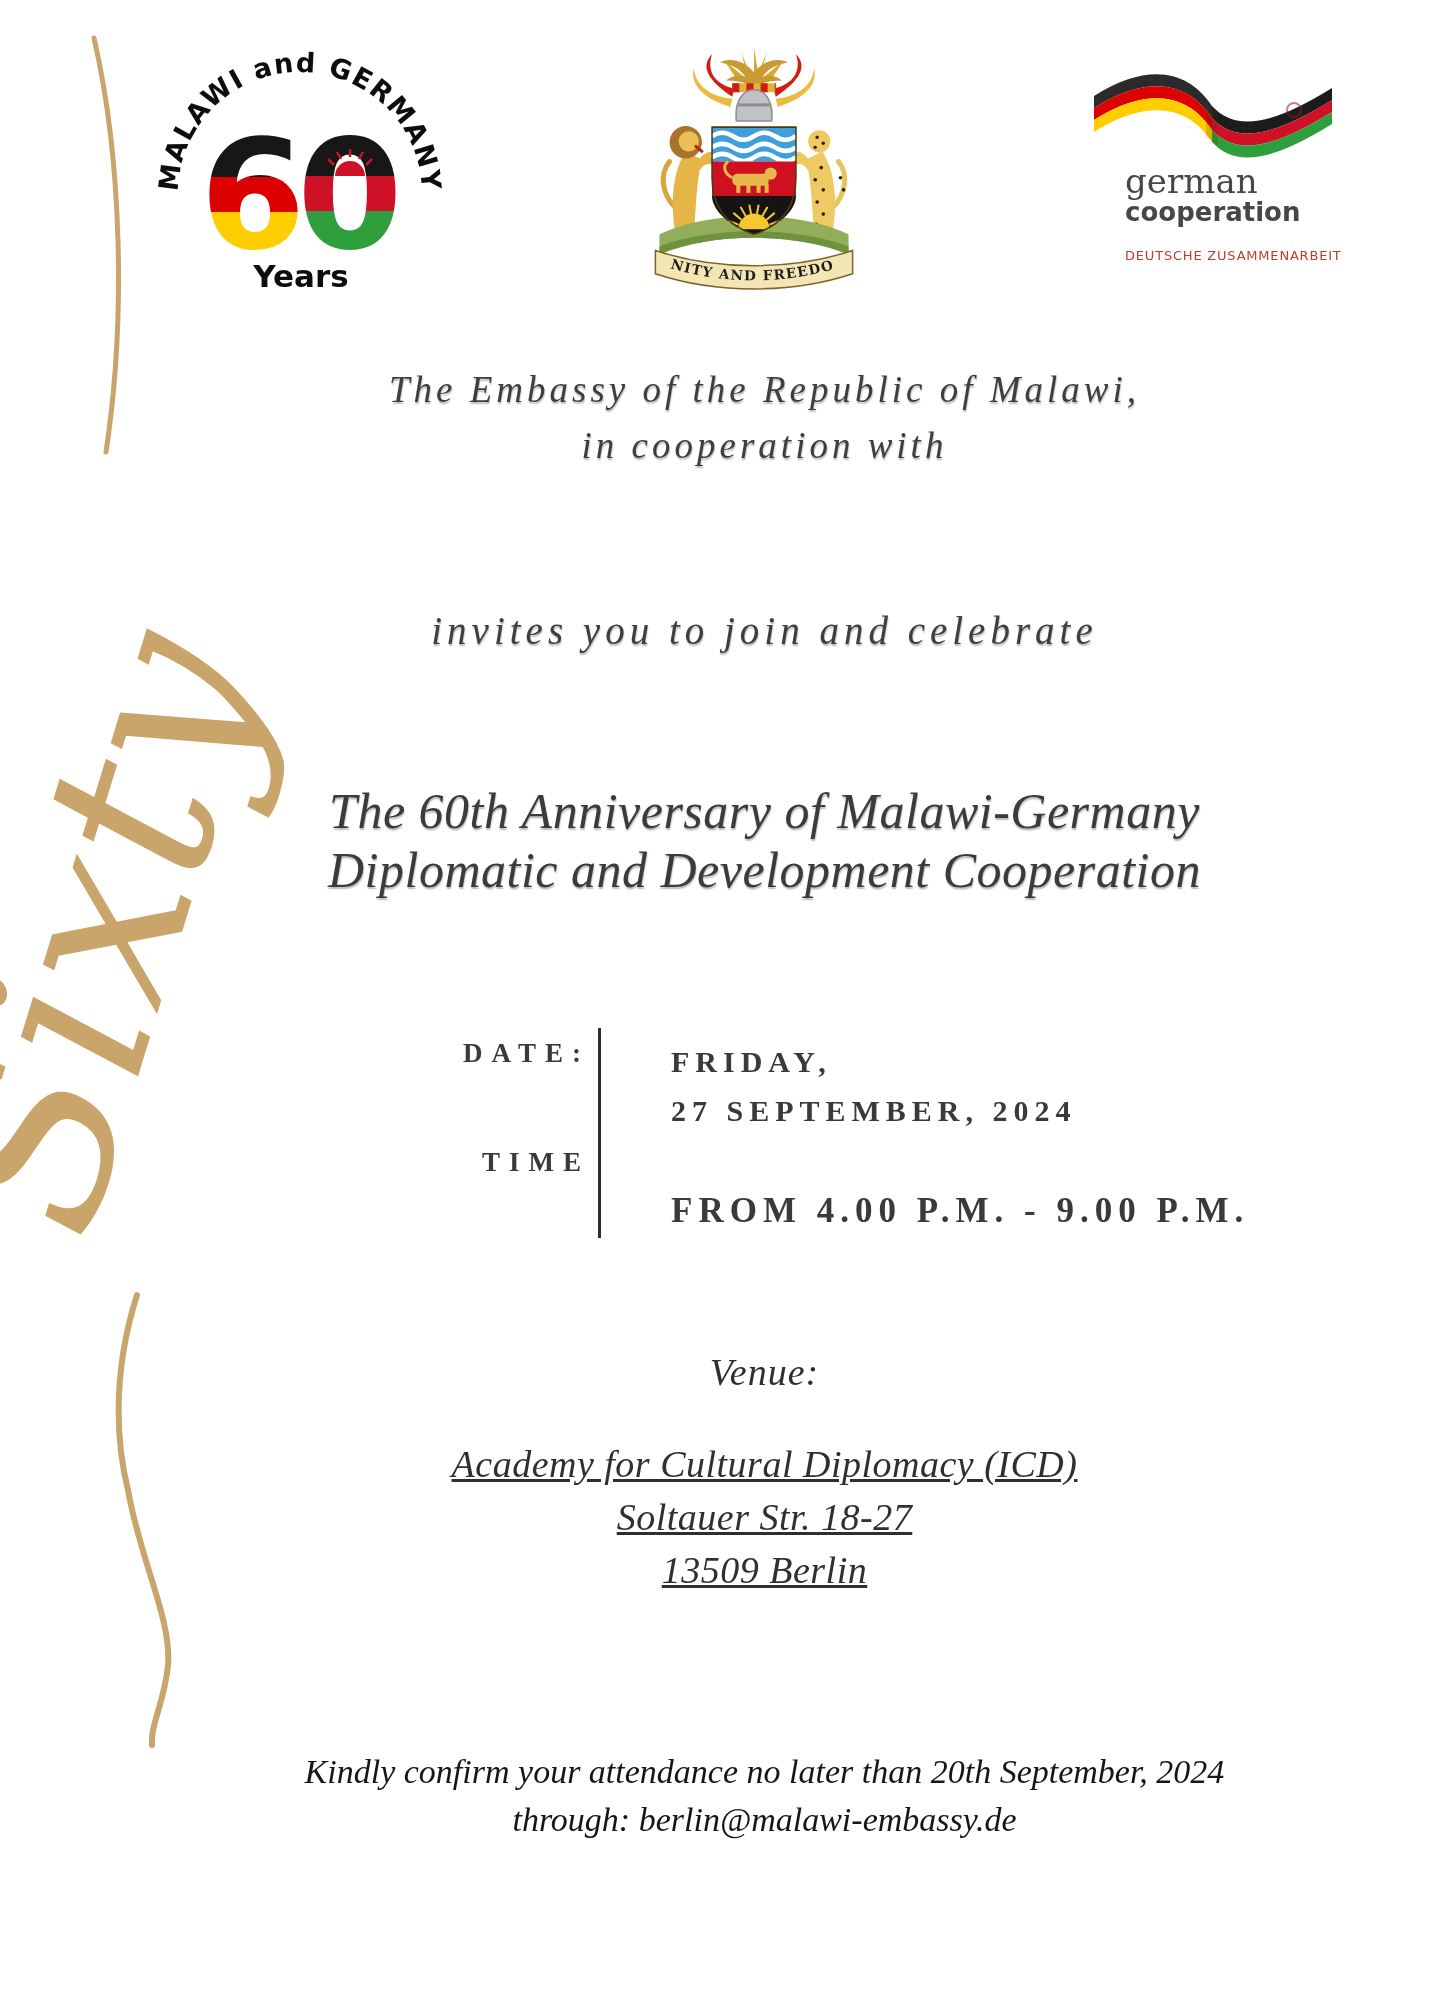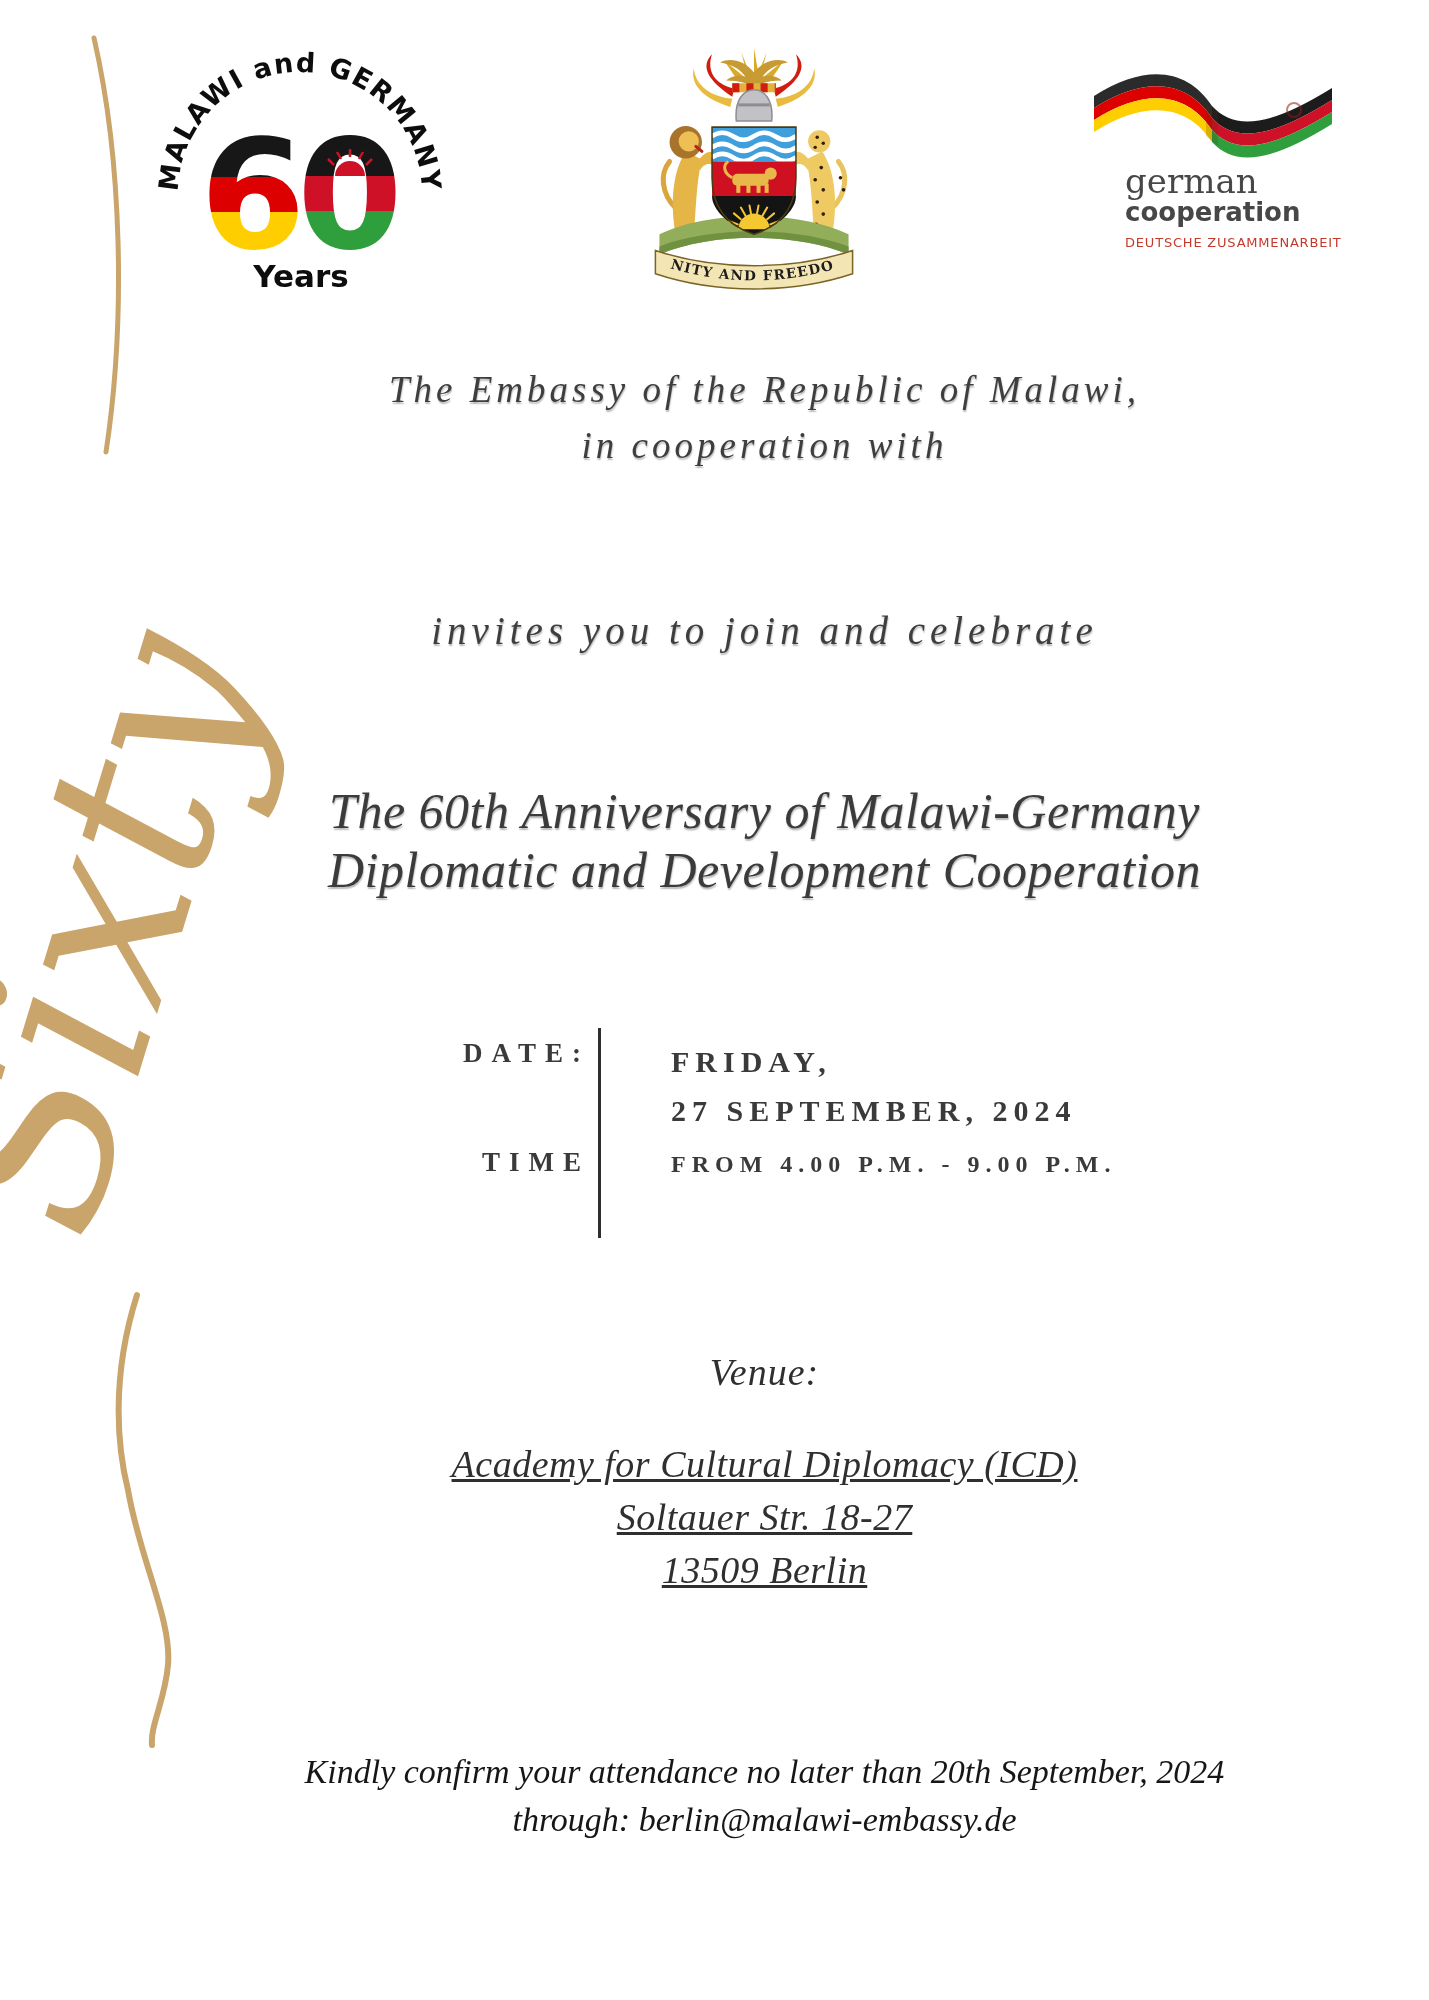--- a/index.html
+++ b/index.html
@@ -6,21 +6,21 @@
   .page{position:relative;width:1429px;height:2000px;background:#ffffff;overflow:hidden;
         font-family:"Liberation Serif",serif;}
   
   .logo60{position:absolute;left:150px;top:36px;width:302px;height:258px;}
   .coa{position:absolute;left:645px;top:26px;width:218px;height:268px;}
   .gc{position:absolute;left:1083px;top:66px;width:268px;}
   .gc-ribbon{display:block;width:260px;height:96px;}
   .gc-text{padding-left:42px;margin-top:2px;}
   .gc-line1{font-family:"DejaVu Serif",serif;font-size:34px;line-height:1.0;color:#474747;}
   .gc-line2{font-family:"DejaVu Sans",sans-serif;font-weight:bold;font-size:26px;line-height:1.1;color:#474747;}
-  .gc-line3{font-family:"DejaVu Sans",sans-serif;font-size:13px;letter-spacing:.8px;color:#c43a2c;margin-top:8px;}
+  .gc-line3{font-family:"DejaVu Sans",sans-serif;font-size:13px;letter-spacing:.8px;color:#c43a2c;margin-top:21px;}
   
   .decor{position:absolute;left:0;top:0;width:1429px;height:2000px;pointer-events:none;}
   
   .tblock{position:absolute;left:130px;right:30px;text-align:center;color:#3e3e3e;
           font-style:italic;text-shadow:0.5px 1.5px 1.5px rgba(0,0,0,0.28);}
   .intro{top:362px;font-size:37px;letter-spacing:4px;line-height:1.5;}
   .partners{top:508px;font-size:38px;letter-spacing:4px;}
   .invite{top:608px;font-size:39px;letter-spacing:5px;}
   .headline{top:782px;font-size:50px;letter-spacing:.5px;line-height:1.18;color:#3b3b3b;}
   .venue-label{top:1350px;font-size:38px;letter-spacing:1px;text-shadow:none;color:#2f2f2f;}
@@ -28,21 +28,21 @@
   .rsvp{top:1748px;font-size:34px;line-height:1.42;letter-spacing:0;text-shadow:none;color:#161616;}
   
   .schedule{position:absolute;left:405px;top:1028px;display:flex;color:#3a3a3a;
             font-weight:700;font-style:normal;}
   .sched-labels{width:185px;padding-top:10px;}
   .sched-label{font-size:27px;letter-spacing:9px;text-align:right;}
   .sched-label.time{margin-top:78px;}
   .sched-divider{width:3px;height:210px;background:#2e2e2e;margin-left:8px;}
   .sched-values{padding-left:70px;padding-top:10px;}
   .sched-date{font-size:30px;letter-spacing:6px;line-height:1.62;}
-  .sched-time{font-size:24px;letter-spacing:6px;margin-top:16px;}
+  .sched-time{font-size:35px;letter-spacing:6px;margin-top:56px;}
 </style>
 </head>
 <body>
 
 <div class="page">
 
   <svg class="decor" viewBox="0 0 1429 2000" xmlns="http://www.w3.org/2000/svg">
     <path d="M94,38 C122,160 126,320 106,452" fill="none" stroke="#c9a46b" stroke-width="5" stroke-linecap="round"></path>
     <path d="M137,1295 C110,1380 118,1450 128,1490 C140,1560 172,1620 168,1665 C165,1700 150,1726 152,1745" fill="none" stroke="#c9a46b" stroke-width="6" stroke-linecap="round"></path>
     <text transform="rotate(-73 175 955)" x="175" y="955" text-anchor="middle" font-family="DejaVu Serif, serif" font-style="italic" font-size="238" fill="#c9a46b">Sixty</text>

